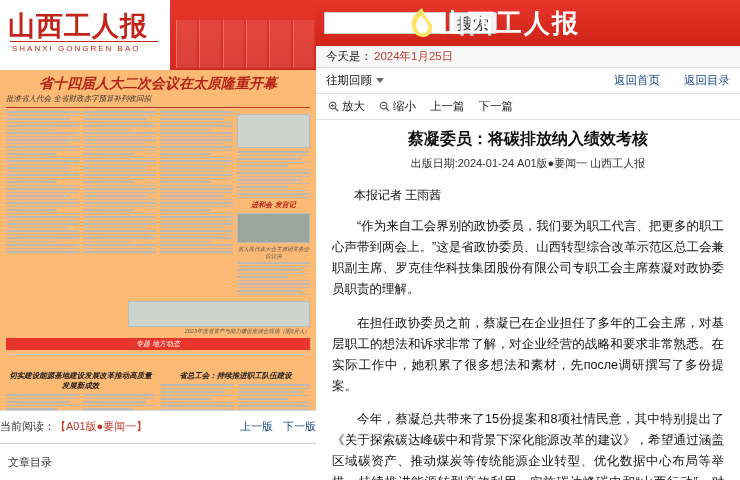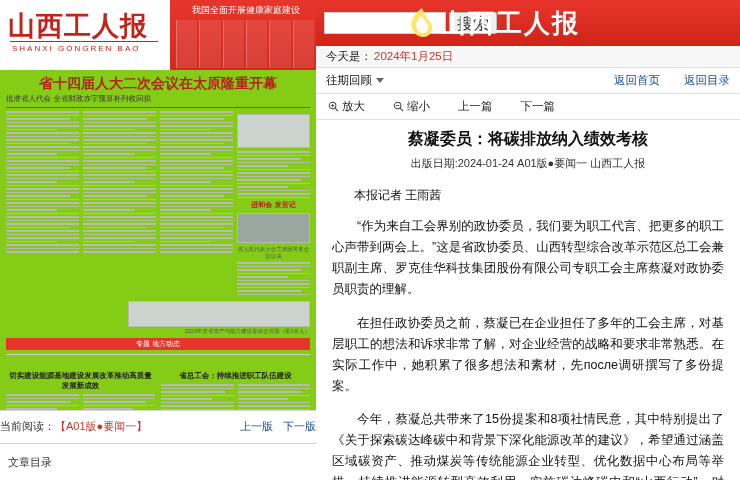--- a/index.html
+++ b/index.html
@@ -77,23 +77,24 @@
     flex: 1;
     background: rgba(255,255,255,0.10);
     border-left: 1px solid rgba(255,255,255,0.25);
   }
 
   
   .page-img {
     position: absolute;
     left: 0; top: 70px;
     width: 316px; height: 340px;
-    background: #84cc16;
+    background: #fdba74;
     padding: 4px 6px;
     overflow: hidden;
+    font-style: italic;
   }
   .np-headline {
     font-family: "DejaVu Serif", serif;
     color: #b42318;
     font-weight: bold;
     font-size: 14px;
     text-align: center;
     letter-spacing: 0px;
     line-height: 18px;
   }
@@ -272,21 +273,21 @@
     margin-left: 4px;
     vertical-align: middle;
   }
 
   .tool-bar {
     position: absolute;
     left: 0; top: 94px;
     width: 424px; height: 26px;
     border-bottom: 1px solid #e0e0e0;
     display: flex; align-items: center;
-    gap: 28px;
+    gap: 14px;
     padding-left: 12px;
     font-size: 11.5px; color: #222;
   }
   .tool-item { display: flex; align-items: center; gap: 3px; cursor: pointer; }
   .mag { position: relative; width: 11px; height: 11px; display:inline-block; }
   .mag svg { display:block; }
 
   .article {
     position: absolute;
     left: 0; top: 120px;
@@ -328,21 +329,20 @@
 
 <div id="app">
 
   <div class="left-panel">
 
     <div class="masthead">
       <div class="masthead-white"></div>
       <div class="masthead-logo">山西工人报</div>
       <div class="masthead-rule"></div>
       <div class="masthead-pinyin">SHANXI GONGREN BAO</div>
-      <div class="masthead-slogan">我国全面开展健康家庭建设</div>
       <div class="masthead-cols">
         <div class="masthead-col"></div>
         <div class="masthead-col"></div>
         <div class="masthead-col"></div>
         <div class="masthead-col"></div>
         <div class="masthead-col"></div>
         <div class="masthead-col"></div>
       </div>
     </div>
 

